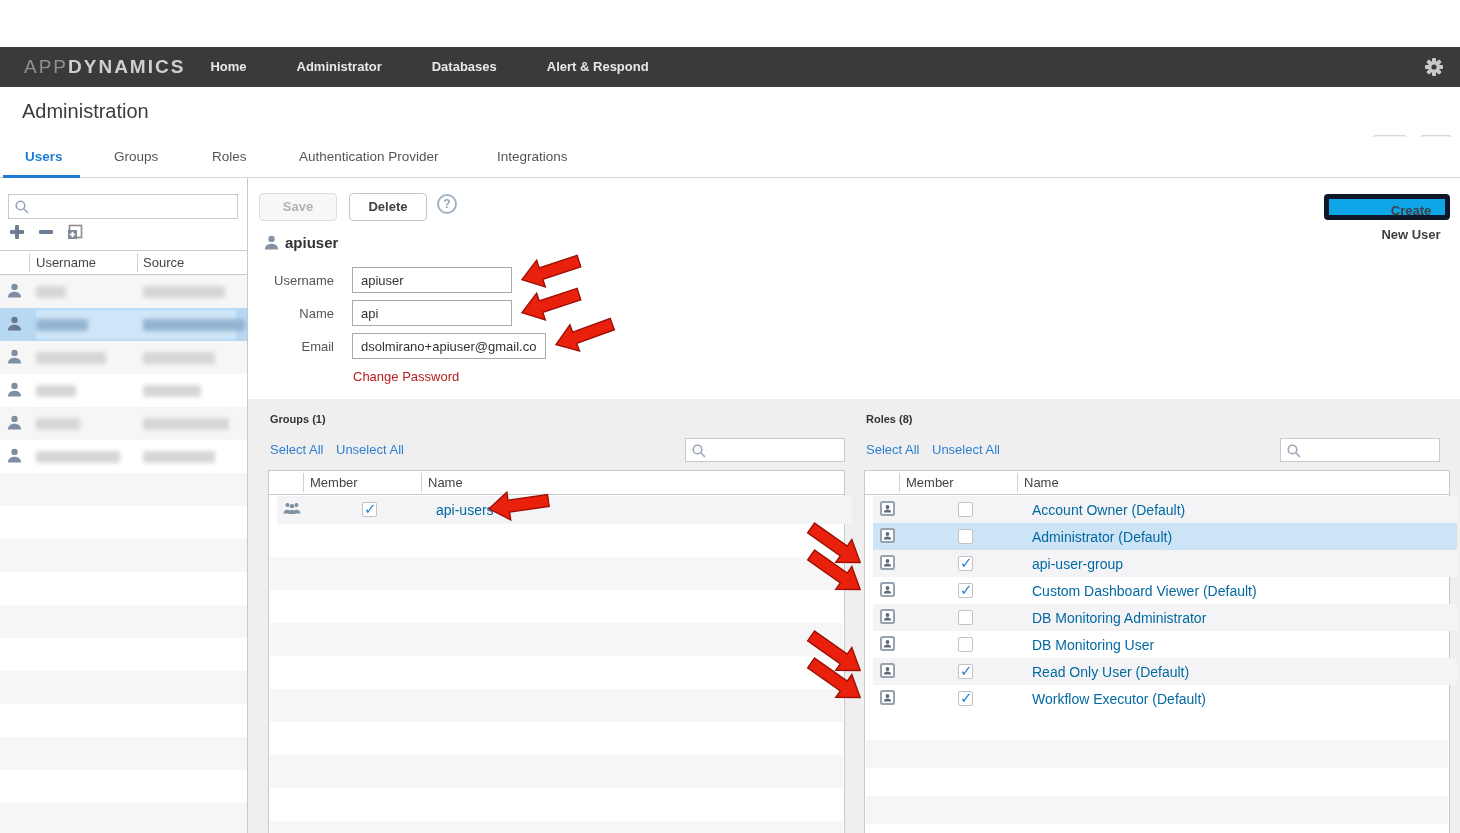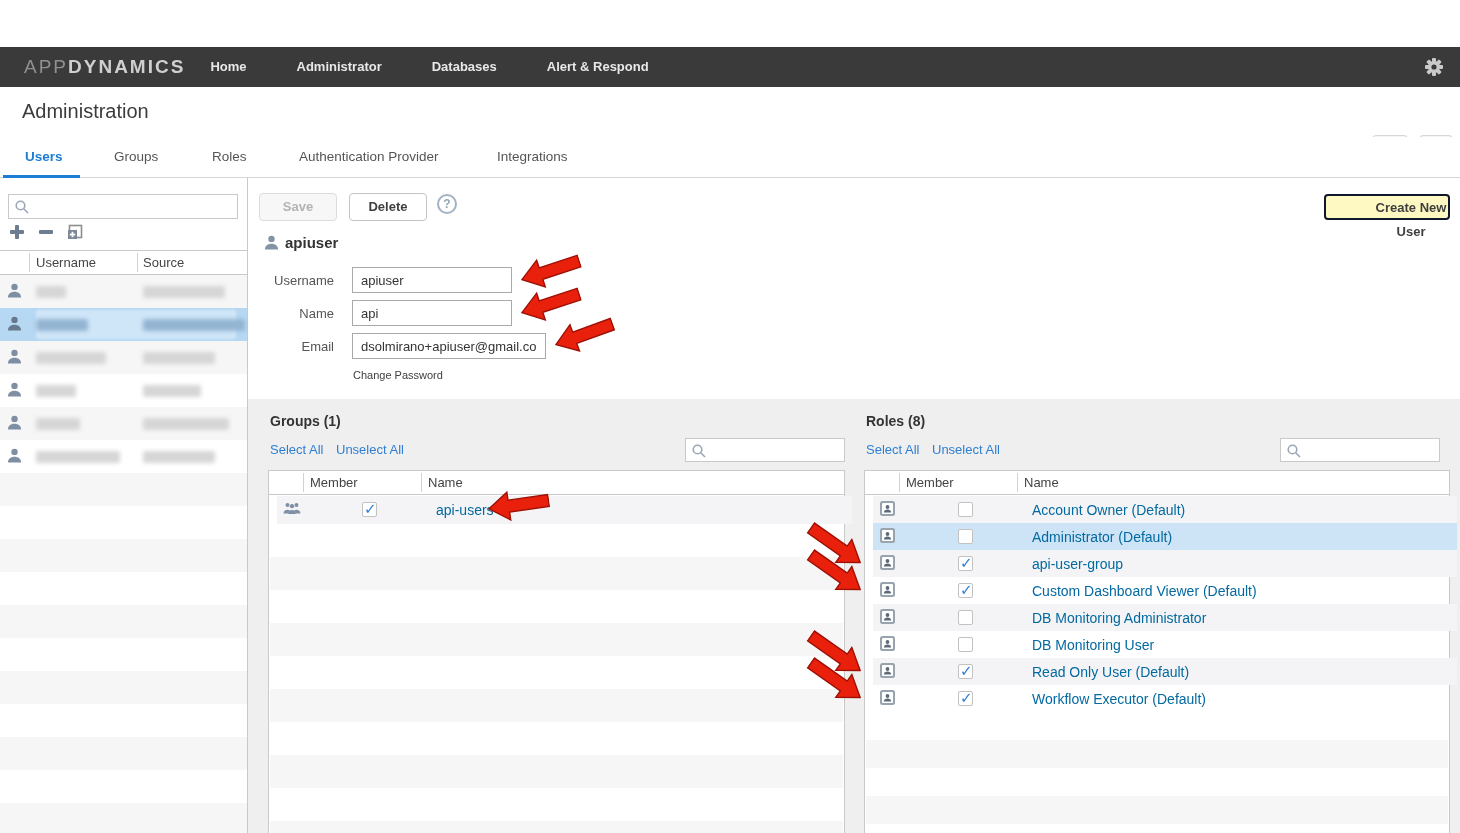--- a/index.html
+++ b/index.html
@@ -47,32 +47,32 @@
   .blurbar.src { left:143px; }
   .blurbar.usr { left:36px; }
   #side-fill { position:absolute; left:0; top:295px; width:247px; height:407px;
     background:repeating-linear-gradient(to bottom,#f6f6f6 0 33px,#ffffff 33px 66px); }
 
   
   .btn { position:absolute; height:28px; border-radius:4px; font-size:13px; font-weight:700; text-align:center; line-height:26px; cursor:pointer; }
   #save-btn { left:259px; top:146px; width:78px; background:#f7f7f7; border:1px solid #dcdcdc; color:#b3b3b3; cursor:default; }
   #delete-btn { left:349px; top:146px; width:78px; background:#fff; border:1px solid #c3c3c3; color:#3f3f3f; }
   #detail-help { position:absolute; left:437px; top:147px; width:20px; height:20px; border:2px solid #a3b2c2; border-radius:50%; color:#93a5b6; font-size:12px; font-weight:700; text-align:center; line-height:17px; }
-  #create-user-btn { left:1324px; top:147px; width:126px; height:26px; background:#fef9c3; border:2px solid #0f172a; color:#3f3f3f; line-height:24px;padding-left:48px; }
+  #create-user-btn { left:1324px; top:147px; width:126px; height:26px; background:#0ea5e9; border:5px solid #0f172a; color:#3f3f3f; line-height:24px;padding-left:48px; }
 
   
   #detail-title { position:absolute; left:285px; top:187px; font-size:15px; font-weight:700; color:#333; }
   #detail-title-icon { position:absolute; left:263px; top:187px; width:17px; height:17px; }
   .flabel { position:absolute; width:100px; text-align:right; font-size:13px; color:#555; }
   .finput { position:absolute; height:26px; border:1px solid #a9a9a9; font-size:13px; color:#333; padding:0 8px; font-family:inherit; outline:none; background:#fff; }
-  #change-password { position:absolute; left:353px; top:322px; font-size:11px; color:#404040; cursor:pointer; }
+  #change-password { position:absolute; left:353px; top:322px; font-size:13px; color:#b91c1c; cursor:pointer; }
 
   
   #panel-bg { position:absolute; left:248px; top:352px; width:1212px; height:481px; background:#efeff0; }
-  .ptitle { position:absolute; top:366px; font-size:14px; font-weight:700; color:#333; }
+  .ptitle { position:absolute; top:366px; font-size:11px; font-weight:700; color:#333; }
   .plink { position:absolute; top:395px; font-size:13px; color:#2e7fd1; cursor:pointer; }
   .psearch { position:absolute; top:391px; width:160px; height:24px; border:1px solid #c9c9c9; background:#fff; }
   .psearch input { position:absolute; left:26px; top:1px; width:130px; height:20px; border:none; outline:none; font-size:12px; font-family:inherit; background:transparent; }
   .ptable { position:absolute; top:423px; height:410px; background:#fff; border:1px solid #c9c9c9; border-bottom:none; }
   .pthead { position:absolute; left:0; top:0; width:100%; height:24px; border-bottom:1px solid #c9c9c9; background:#fff; font-size:13px; color:#444; }
   .pthead .cdiv { position:absolute; top:2px; bottom:2px; width:1px; background:#d2d2d2; }
   .prow { position:absolute; left:8px; width:100%; font-size:14px; color:#0369a1; }
   .prow.g { background:#f4f4f6; }
   .prow.selected { background:#cde3f6; }
   .cb { position:absolute; width:15px; height:15px; border:1px solid #c2c2c2; background:#fff; border-radius:2px; cursor:pointer; }

